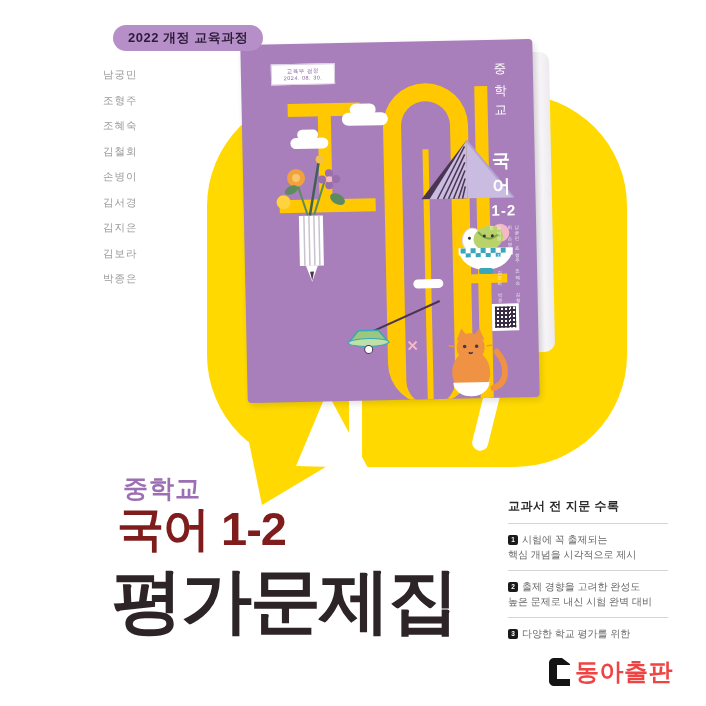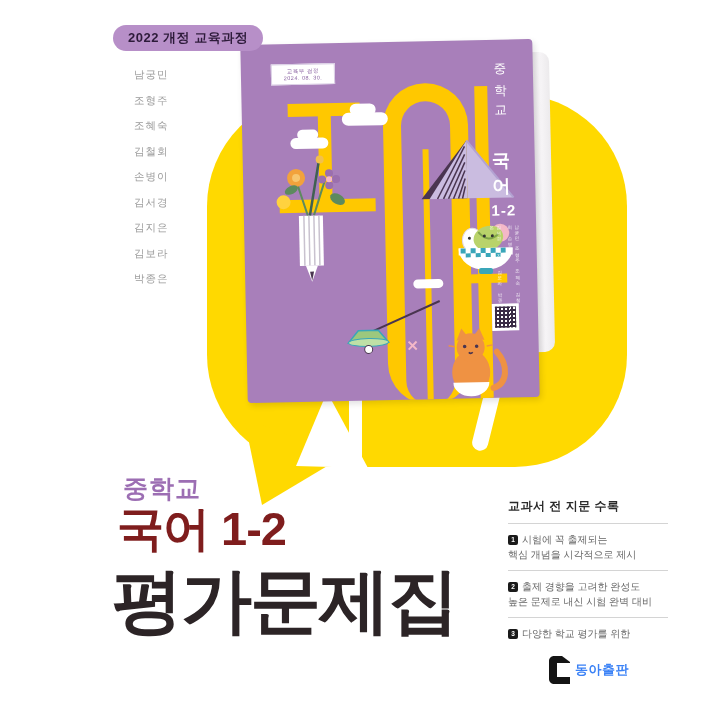--- a/index.html
+++ b/index.html
@@ -6,21 +6,21 @@
   html,body { background:#ffffff; }
   body { font-family:"Liberation Sans","DejaVu Sans",sans-serif; }
   #stage { position:relative; width:706px; height:706px; background:#ffffff; overflow:hidden; }
 
   
   .badge { position:absolute; left:113px; top:25px; height:26px; padding:0 15px;
            background:#b78fc8; border-radius:14px; display:flex; align-items:center;
            color:#2d1b3a; font-size:13px; font-weight:bold; letter-spacing:0.5px; z-index:6; }
 
   
-  .author-col { position:absolute; left:134px; top:62px; z-index:6; }
+  .author-col { position:absolute; left:103px; top:62px; z-index:6; }
   .author-col .name { font-size:10.5px; color:#9a9a9a; line-height:25.5px; letter-spacing:1px; }
 
   
   .bubble { position:absolute; left:207px; top:94px; width:420px; height:373px;
             background:#ffd900; border-radius:112px; z-index:1; }
   .bubble-tail { position:absolute; left:228px; top:412px; z-index:1; }
   .bubble-notch { position:absolute; left:296px; top:392px; z-index:2; }
   .swoosh { position:absolute; left:499px; top:216px; width:16px; height:238px; background:#ffffff;
             border-radius:8px; transform:rotate(14deg); z-index:2; }
   .bottom-gap { position:absolute; left:349px; top:398px; width:13px; height:70px; background:#ffffff; z-index:2; }
@@ -83,21 +83,21 @@
   .features { position:absolute; left:508px; top:498px; width:160px; z-index:6; }
   .features .hdr { font-size:12px; font-weight:bold; color:#2b2b2b; letter-spacing:0.5px; }
   .features .rule { border:none; border-top:1px solid #d4d4d4; margin:8px 0; }
   .feat-item { font-size:10px; color:#666666; line-height:15px; }
   .feat-item .num { display:inline-flex; width:10px; height:10px; background:#1a1a1a; color:#ffffff;
                     font-size:6.5px; font-weight:bold; align-items:center; justify-content:center;
                     border-radius:2px; margin-right:4px; position:relative; top:-1px; }
 
   
   .publisher { position:absolute; left:549px; top:656px; display:flex; align-items:center; gap:4px; z-index:6; }
-  .publisher .name { font-size:13px; font-weight:800; color:#3b82f6; letter-spacing:0.5px; }
+  .publisher .name { font-size:24px; font-weight:800; color:#ef4444; letter-spacing:0.5px; }
 </style>
 </head>
 <body>
 
 <div id="stage">
 
   <div class="badge">
     <span>2022 개정 교육과정</span>
   </div>
 

